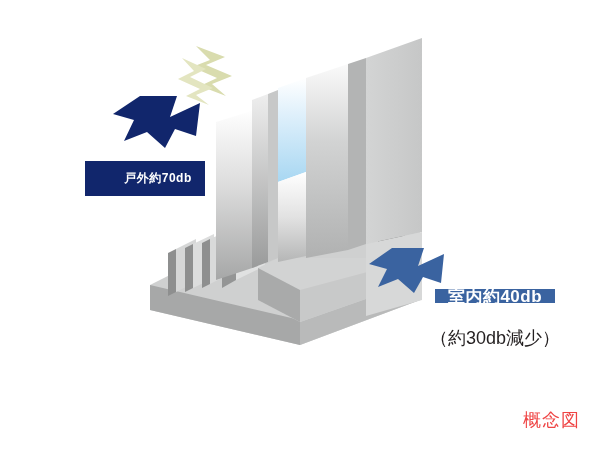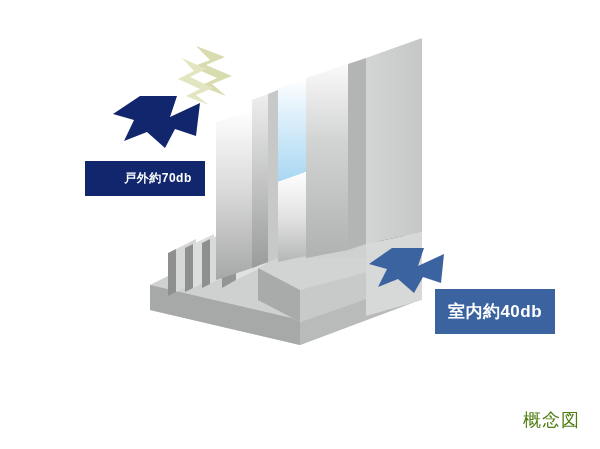--- a/index.html
+++ b/index.html
@@ -42,21 +42,21 @@
     width: 120px;
     height: 35px;
     background: #11266c;
     font-size: 12px;
     padding-left: 26px;
   }
   #indoor-label {
     left: 435px;
     top: 289px;
     width: 120px;
-    height: 45px;
+    height: 14px;
     background: #3a63a0;
     font-size: 17px;
   }
   .note-line {
     position: absolute;
     color: #231f20;
     white-space: nowrap;
     font-size: 18px;
     text-align: center;
   }
@@ -68,21 +68,21 @@
   #note-frequency {
     left: 272px;
     top: 353px;
     width: 296px;
   }
   #caption {
     position: absolute;
     left: 500px;
     top: 408px;
     width: 80px;
-    color: #4d7c0f;
+    color: #ef4444;
     font-size: 18px;
     letter-spacing: 1px;
     text-align: right;
     white-space: nowrap;
   }
 </style>
 </head>
 <body>
 
 <div id="stage">
@@ -189,17 +189,18 @@
 
     <g>
       <path d="M392 248 L424 248 L418 266 L444 254 L441 283 L423 277 L414 293 L398 279 L378 287 L387 269 L369 264 Z" fill="#3a63a0"></path>
     </g>
   </svg>
 
   <div class="db-label" id="outdoor-label">戸外約70db</div>
 
   <div class="db-label" id="indoor-label">室内約40db</div>
 
+  <div class="note-line" id="note-reduction">（約30db減少）</div>
 
 
   <div id="caption">概念図</div>
 
 </div>
 
 </body></html>

